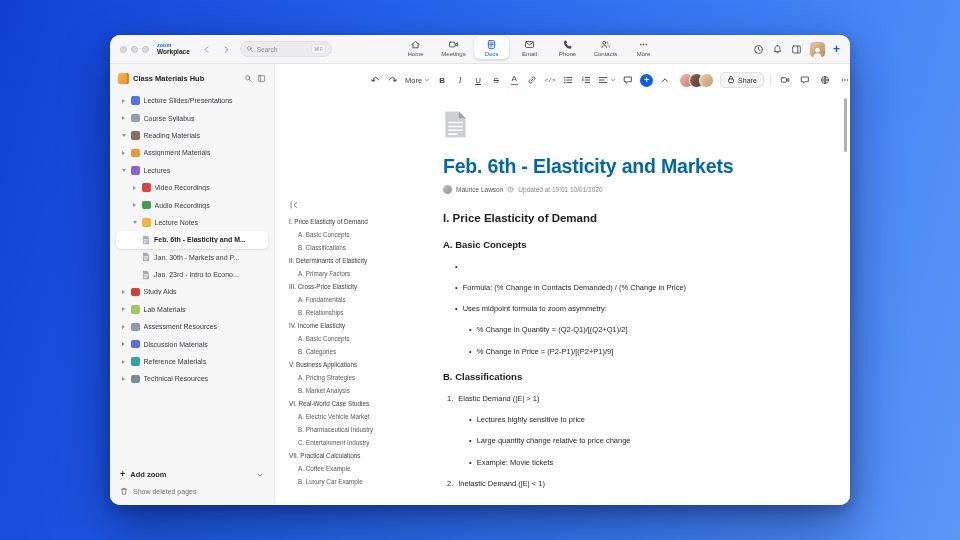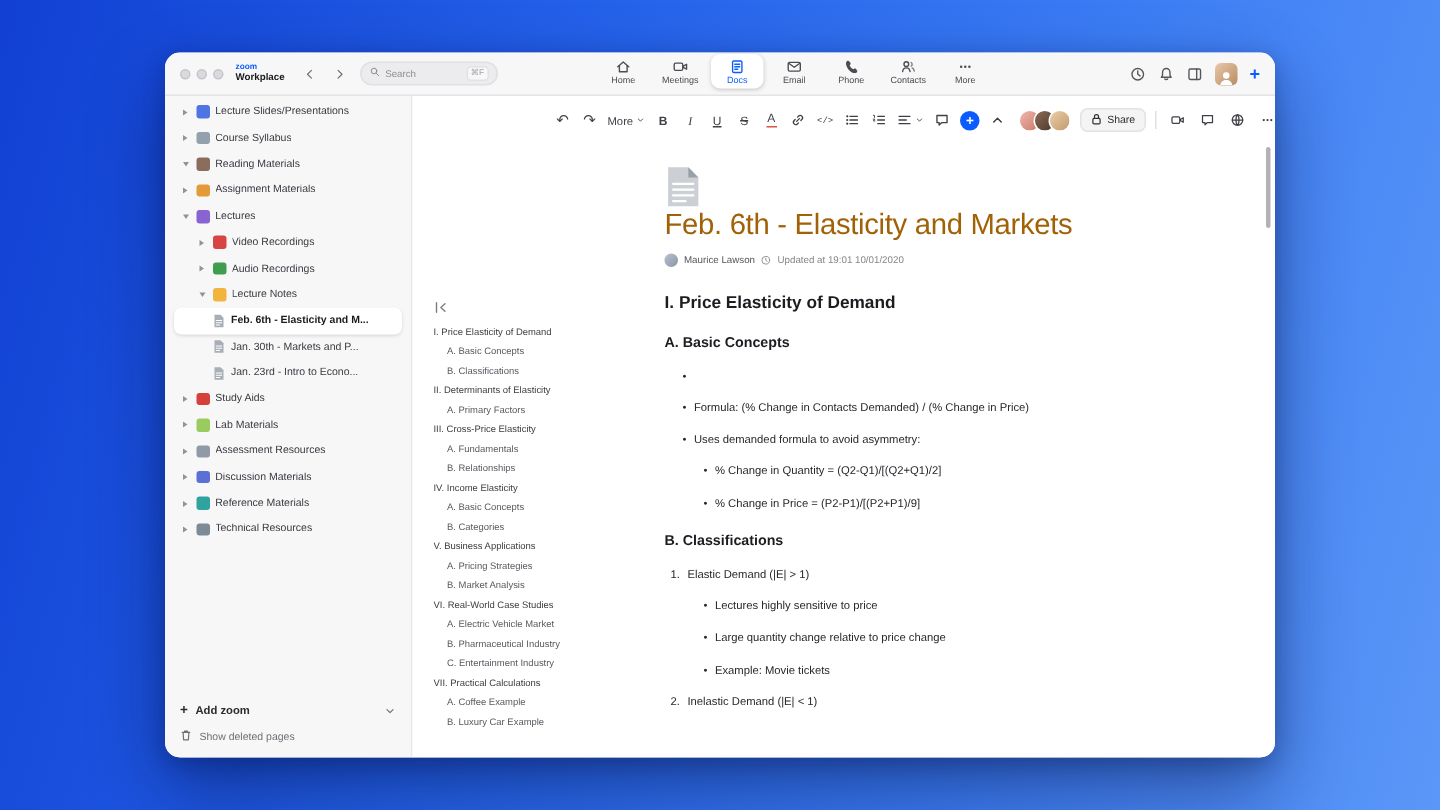--- a/index.html
+++ b/index.html
@@ -94,21 +94,21 @@
   .doc-area{position:absolute;top:30px;left:0;right:0;bottom:0;}
   
   .outline{position:absolute;left:14px;top:106px;width:152px;color:#7a7a80;}
   .ol-collapse{margin-bottom:5px;display:flex;}
   .ol-collapse svg{width:10px;height:10px;}
   .ol-item{font-size:6.3px;line-height:13px;color:#3c3c42;white-space:nowrap;overflow:hidden;text-overflow:ellipsis;}
   .ol-item.sub{padding-left:9px;color:#595960;}
   
   .doc-content{position:absolute;left:168px;top:16px;width:342px;color:#27272c;}
   .doc-icon svg{width:25px;height:29px;display:block;}
-  .doc-title{margin:0 0 0;font-size:19.5px;font-weight:normal;color:#a16207;letter-spacing:-.2px;}
+  .doc-title{margin:16px 0 0;font-size:19.5px;font-weight:bold;color:#0369a1;letter-spacing:-.2px;}
   .doc-meta{display:flex;align-items:center;gap:4px;margin-top:7px;font-size:6.5px;color:#85858b;}
   .meta-av{width:9px;height:9px;border-radius:50%;background:linear-gradient(135deg,#b9c3cf,#8795a5);flex:none;}
   .meta-name{color:#55555c;}
   .meta-clock{display:flex;}
   .meta-clock svg{width:7px;height:7px;}
   .h-sec{margin:18px 0 0;font-size:11.5px;font-weight:bold;color:#1c1c21;}
   .h-sub{margin:15px 0 0;font-size:9.5px;font-weight:bold;color:#1c1c21;}
   .group{margin-top:13px;}
   .line{display:flex;gap:5px;margin-bottom:12.5px;font-size:7.5px;line-height:1.15;}
   .line .dot{flex:none;}
@@ -243,20 +243,36 @@
               <path d="M1.5 11 C2 8.2 3.8 7 6 7 C8.2 7 10 8.2 10.5 11 Z" fill="#fff" stroke="none"></path>
             </svg>
         </span>
         <span class="plusbtn">+</span>
       </div>
     </header>
 
     <div class="appbody">
 
       <aside class="sidebar ic">
+        <div class="sb-head">
+          <span class="nb-icon"></span>
+          <span class="sb-title">Class Materials Hub</span>
+          <span class="sb-hic">
+              <svg viewBox="0 0 12 12">
+                <circle cx="5" cy="5" r="2.8"></circle>
+                <path d="M7.2 7.2 L9.8 9.8"></path>
+              </svg>
+            </span>
+          <span class="sb-hic">
+              <svg viewBox="0 0 12 12">
+                <rect x="1.8" y="2.2" width="8.4" height="7.6" rx="1"></rect>
+                <path d="M4.6 2.2 V9.8"></path>
+              </svg>
+            </span>
+        </div>
 
         <div class="sb-tree">
           <div class="row">
             <span class="chev cr"></span>
             <span class="sq" style="--c:#4f74e3"></span>
             <span class="lbl">Lecture Slides/Presentations</span>
           </div>
           <div class="row">
             <span class="chev cr"></span>
             <span class="sq" style="--c:#93a0ad"></span>
@@ -560,21 +576,21 @@
             <div class="group">
               <div class="line ind1">
                   <span class="dot">•</span>
                 </div>
               <div class="line ind1">
                   <span class="dot">•</span>
                   <span>Formula: (% Change in Contacts Demanded) / (% Change in Price)</span>
                 </div>
               <div class="line ind1">
                   <span class="dot">•</span>
-                  <span>Uses demanded formula to avoid asymmetry:</span>
+                  <span>Uses midpoint formula to zoom asymmetry:</span>
                 </div>
               <div class="line ind2">
                   <span class="dot">•</span>
                   <span>% Change in Quantity = (Q2-Q1)/[(Q2+Q1)/2]</span>
                 </div>
               <div class="line ind2">
                   <span class="dot">•</span>
                   <span>% Change in Price = (P2-P1)/[(P2+P1)/9]</span>
                 </div>
             </div>

